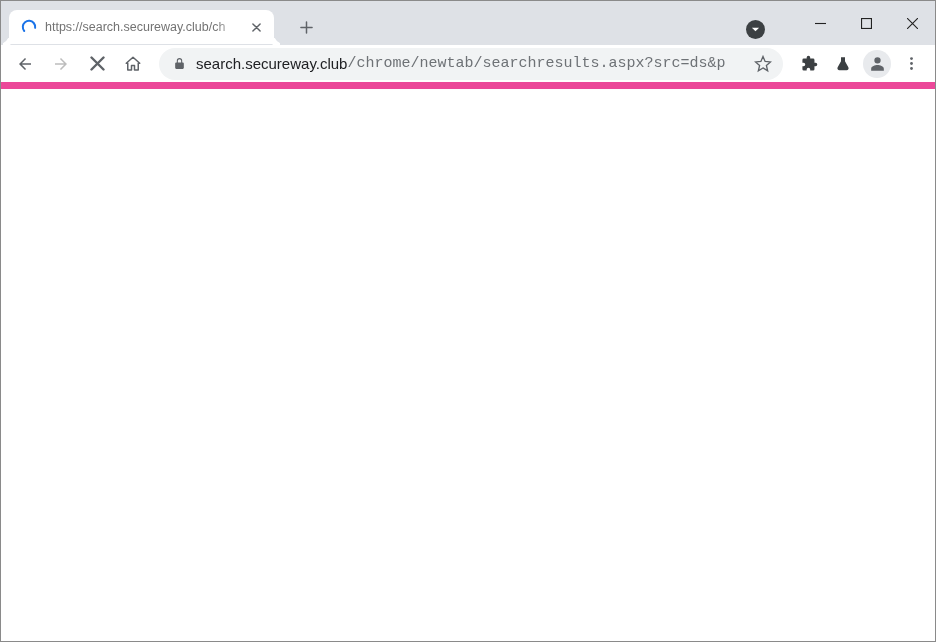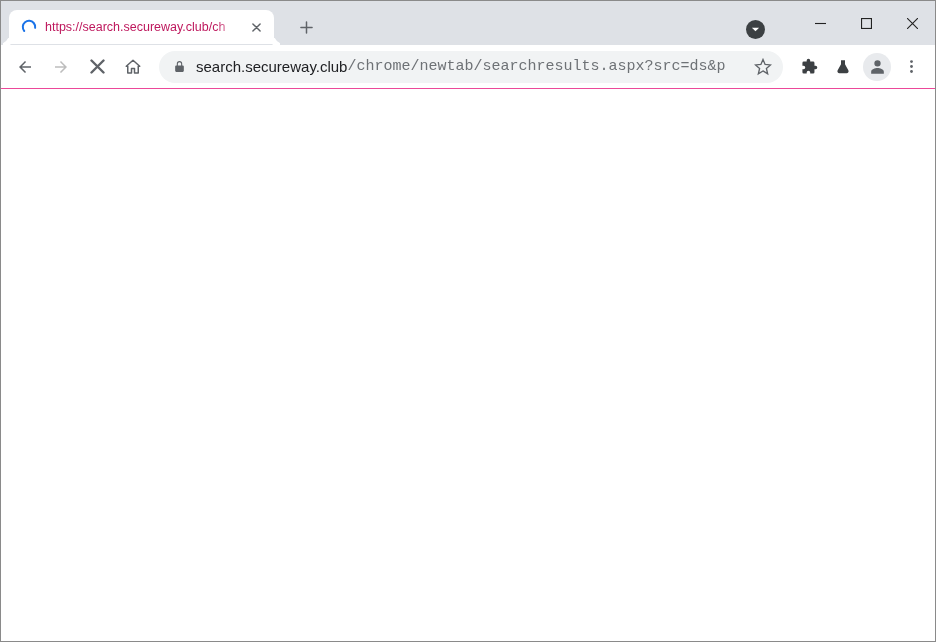--- a/index.html
+++ b/index.html
@@ -45,21 +45,21 @@
   .tab::after { right: -10px; border-radius: 0 0 0 10px; box-shadow: -4px 4px 0 0 #fff; background: #dee1e6; }
   .loading-spinner {
     width: 16px;
     height: 16px;
     flex-shrink: 0;
   }
   .tab-title {
     flex: 1;
     margin-left: 8px;
     font-size: 12.5px;
-    color: #be185d;
+    color: #737373;
     white-space: nowrap;
     overflow: hidden;
     text-overflow: clip;
     -webkit-mask-image: linear-gradient(to right, #000 85%, transparent 100%);
     mask-image: linear-gradient(to right, #000 85%, transparent 100%);
   }
   .tab-close {
     width: 16px; height: 16px;
     display:flex; align-items:center; justify-content:center;
     color: #5f6368;
@@ -97,21 +97,21 @@
     width: 46px; height: 34px;
     display:flex; align-items:center; justify-content:center;
     color: #222;
   }
   
   .toolbar {
     display:flex;
     align-items:center;
     height: 44px;
     background: #fff;
-    border-bottom: 1px solid #ec4899;
+    border-bottom: 7px solid #ec4899;
     padding: 0 8px;
     gap: 4px;
   }
   .nav-btn {
     width: 32px; height: 32px;
     display:flex; align-items:center; justify-content:center;
     border-radius: 50%;
     color: #5f6368;
   }
   .nav-btn.disabled { color: #bdbdbd; }

